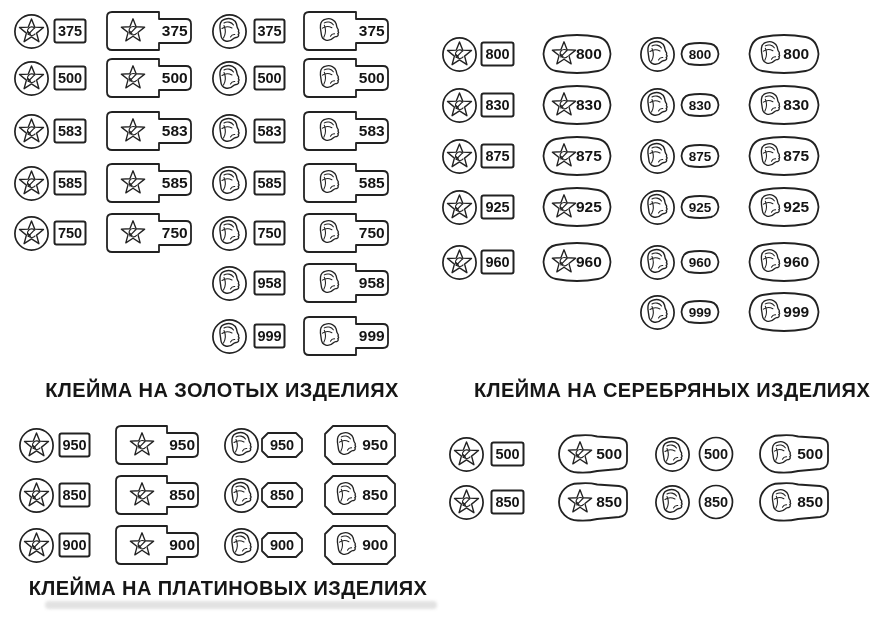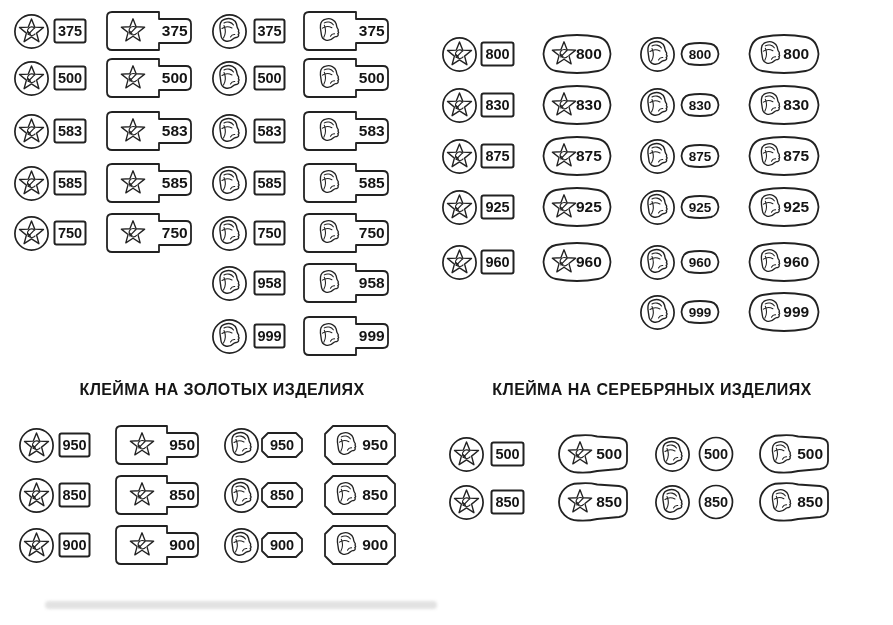--- a/index.html
+++ b/index.html
@@ -3,21 +3,21 @@
 <meta charset="utf-8">
 <style>
   html,body{margin:0;padding:0;background:#ffffff;}
   #canvas{
     position:relative;width:893px;height:625px;background:#ffffff;
     font-family:"Liberation Sans",sans-serif;overflow:hidden;
   }
   .stamp{position:absolute;display:block;}
   .sec-title{
     position:absolute;transform:translate(-50%,-50%);
-    font-weight:bold;font-size:16px;color:#161616;
+    font-weight:bold;font-size:20px;color:#161616;
     letter-spacing:0.4px;white-space:nowrap;
   }
   .smudge{
     position:absolute;left:45px;top:601px;width:392px;height:8px;
     background:#e2e2e2;filter:blur(1.5px);border-radius:4px;
   }
   svg text{
     font-family:"Liberation Sans",sans-serif;
     font-weight:bold;fill:#141414;
   }
@@ -249,21 +249,21 @@
       <text x="16.5" y="18.2" font-size="14.5" text-anchor="middle">999</text>
     </svg>
     <svg class="stamp" style="left:303.0px;top:316.0px" width="86" height="40" viewBox="0 0 86 40">
       <path d="M 6,1 H 53 V 8 H 80 Q 85,8 85,13 V 27 Q 85,32 80,32 H 53 V 39 H 6 Q 1,39 1,34 V 6 Q 1,1 6,1 Z" fill="none" stroke="#222222" stroke-width="1.8" stroke-linejoin="round"></path>
       <g transform="translate(27,20) scale(0.95)" fill="none" stroke="#222222" stroke-width="1.4" stroke-linejoin="round" stroke-linecap="round">
         <path d="M -4.5,-12.5 C 0.5,-14 5.5,-11.5 6.5,-7.5 C 7,-5.5 6.8,-4.5 7.8,-3 C 8.8,-1.8 9.2,-0.8 8.4,0.2 C 9.4,1.4 9.2,2.2 8.2,2.8 C 9,3.8 8.8,5 7.4,5.6 C 6.2,6.1 5,5.8 4,6.8 C 2,8.8 -1,10.5 -4.5,9.5 C -7.5,8.6 -9,6 -9.2,3 C -9.4,0.5 -10.5,-3 -10,-6.5 C -9.6,-9.5 -7.5,-11.8 -4.5,-12.5 Z"></path>
         <path d="M -6,-8.5 C -3,-10.5 1.5,-9.5 3.5,-6.5 M -6.5,6.5 C -4.5,3 -4,-1.5 -6,-6 M 0.5,5.5 C 1.5,3.5 3,2.8 4.8,3 M -8,-3 C -5,-5 -1,-5 2,-3.5" stroke-width="1.1"></path>
       </g>
       <text x="68.8" y="25.4" font-size="15.5" text-anchor="middle">999</text>
     </svg>
-    <div class="sec-title" style="left:652px;top:390px">КЛЕЙМА НА СЕРЕБРЯНЫХ ИЗДЕЛИЯХ</div>
+    <div class="sec-title" style="left:672px;top:390px">КЛЕЙМА НА СЕРЕБРЯНЫХ ИЗДЕЛИЯХ</div>
     <svg class="stamp" style="left:440.5px;top:35.5px" width="37" height="37" viewBox="0 0 37 37">
       <circle cx="18.5" cy="18.5" r="16.6" fill="none" stroke="#222222" stroke-width="1.7"></circle>
       <g transform="translate(18.5,18.5) scale(1)" fill="none" stroke="#222222" stroke-width="1.4" stroke-linejoin="round" stroke-linecap="round">
         <polygon points="0,-12.6 3.2,-4.4 12,-4 5.1,1.6 7.4,10.2 0,5.4 -7.4,10.2 -5.1,1.6 -12,-4 -3.2,-4.4"></polygon>
         <path d="M 3.2,-3.4 A 4.3,4.3 0 1 0 3.6,2.4 M -3.4,3 L 3,-3.6 M -3.6,-0.2 L -1,2.6" stroke-width="1.15"></path>
       </g>
     </svg>
     <svg class="stamp" style="left:479.5px;top:41.0px" width="35" height="26" viewBox="0 0 35 26">
       <rect x="1.5" y="1.5" width="32" height="23" rx="2" fill="none" stroke="#222222" stroke-width="2"></rect>
       <text x="17.5" y="18.2" font-size="14.5" text-anchor="middle">800</text>
@@ -459,20 +459,21 @@
       <text x="20" y="16.9" font-size="13.5" text-anchor="middle">999</text>
     </svg>
     <svg class="stamp" style="left:748.0px;top:292.0px" width="72" height="40" viewBox="0 0 72 40">
       <path d="M 14.4,3 Q 36,-1 57.6,3 Q 69,5 70.5,20 Q 69,35 57.6,37 Q 36,41 14.4,37 Q 3,35 1.5,20 Q 3,5 14.4,3 Z" fill="none" stroke="#222222" stroke-width="1.8" stroke-linejoin="round"></path>
       <g transform="translate(23,20) scale(0.95)" fill="none" stroke="#222222" stroke-width="1.4" stroke-linejoin="round" stroke-linecap="round">
         <path d="M -4.5,-12.5 C 0.5,-14 5.5,-11.5 6.5,-7.5 C 7,-5.5 6.8,-4.5 7.8,-3 C 8.8,-1.8 9.2,-0.8 8.4,0.2 C 9.4,1.4 9.2,2.2 8.2,2.8 C 9,3.8 8.8,5 7.4,5.6 C 6.2,6.1 5,5.8 4,6.8 C 2,8.8 -1,10.5 -4.5,9.5 C -7.5,8.6 -9,6 -9.2,3 C -9.4,0.5 -10.5,-3 -10,-6.5 C -9.6,-9.5 -7.5,-11.8 -4.5,-12.5 Z"></path>
         <path d="M -6,-8.5 C -3,-10.5 1.5,-9.5 3.5,-6.5 M -6.5,6.5 C -4.5,3 -4,-1.5 -6,-6 M 0.5,5.5 C 1.5,3.5 3,2.8 4.8,3 M -8,-3 C -5,-5 -1,-5 2,-3.5" stroke-width="1.1"></path>
       </g>
       <text x="48.24" y="25.4" font-size="15.5" text-anchor="middle">999</text>
     </svg>
+    <div class="sec-title" style="left:228px;top:588px">КЛЕЙМА НА ПЛАТИНОВЫХ ИЗДЕЛИЯХ</div>
     <svg class="stamp" style="left:17.5px;top:426.5px" width="37" height="37" viewBox="0 0 37 37">
       <circle cx="18.5" cy="18.5" r="16.6" fill="none" stroke="#222222" stroke-width="1.7"></circle>
       <g transform="translate(18.5,18.5) scale(1)" fill="none" stroke="#222222" stroke-width="1.4" stroke-linejoin="round" stroke-linecap="round">
         <polygon points="0,-12.6 3.2,-4.4 12,-4 5.1,1.6 7.4,10.2 0,5.4 -7.4,10.2 -5.1,1.6 -12,-4 -3.2,-4.4"></polygon>
         <path d="M 3.2,-3.4 A 4.3,4.3 0 1 0 3.6,2.4 M -3.4,3 L 3,-3.6 M -3.6,-0.2 L -1,2.6" stroke-width="1.15"></path>
       </g>
     </svg>
     <svg class="stamp" style="left:57.5px;top:432.0px" width="33" height="26" viewBox="0 0 33 26">
       <rect x="1.5" y="1.5" width="30" height="23" rx="2" fill="none" stroke="#222222" stroke-width="2"></rect>
       <text x="16.5" y="18.2" font-size="14.5" text-anchor="middle">950</text>

